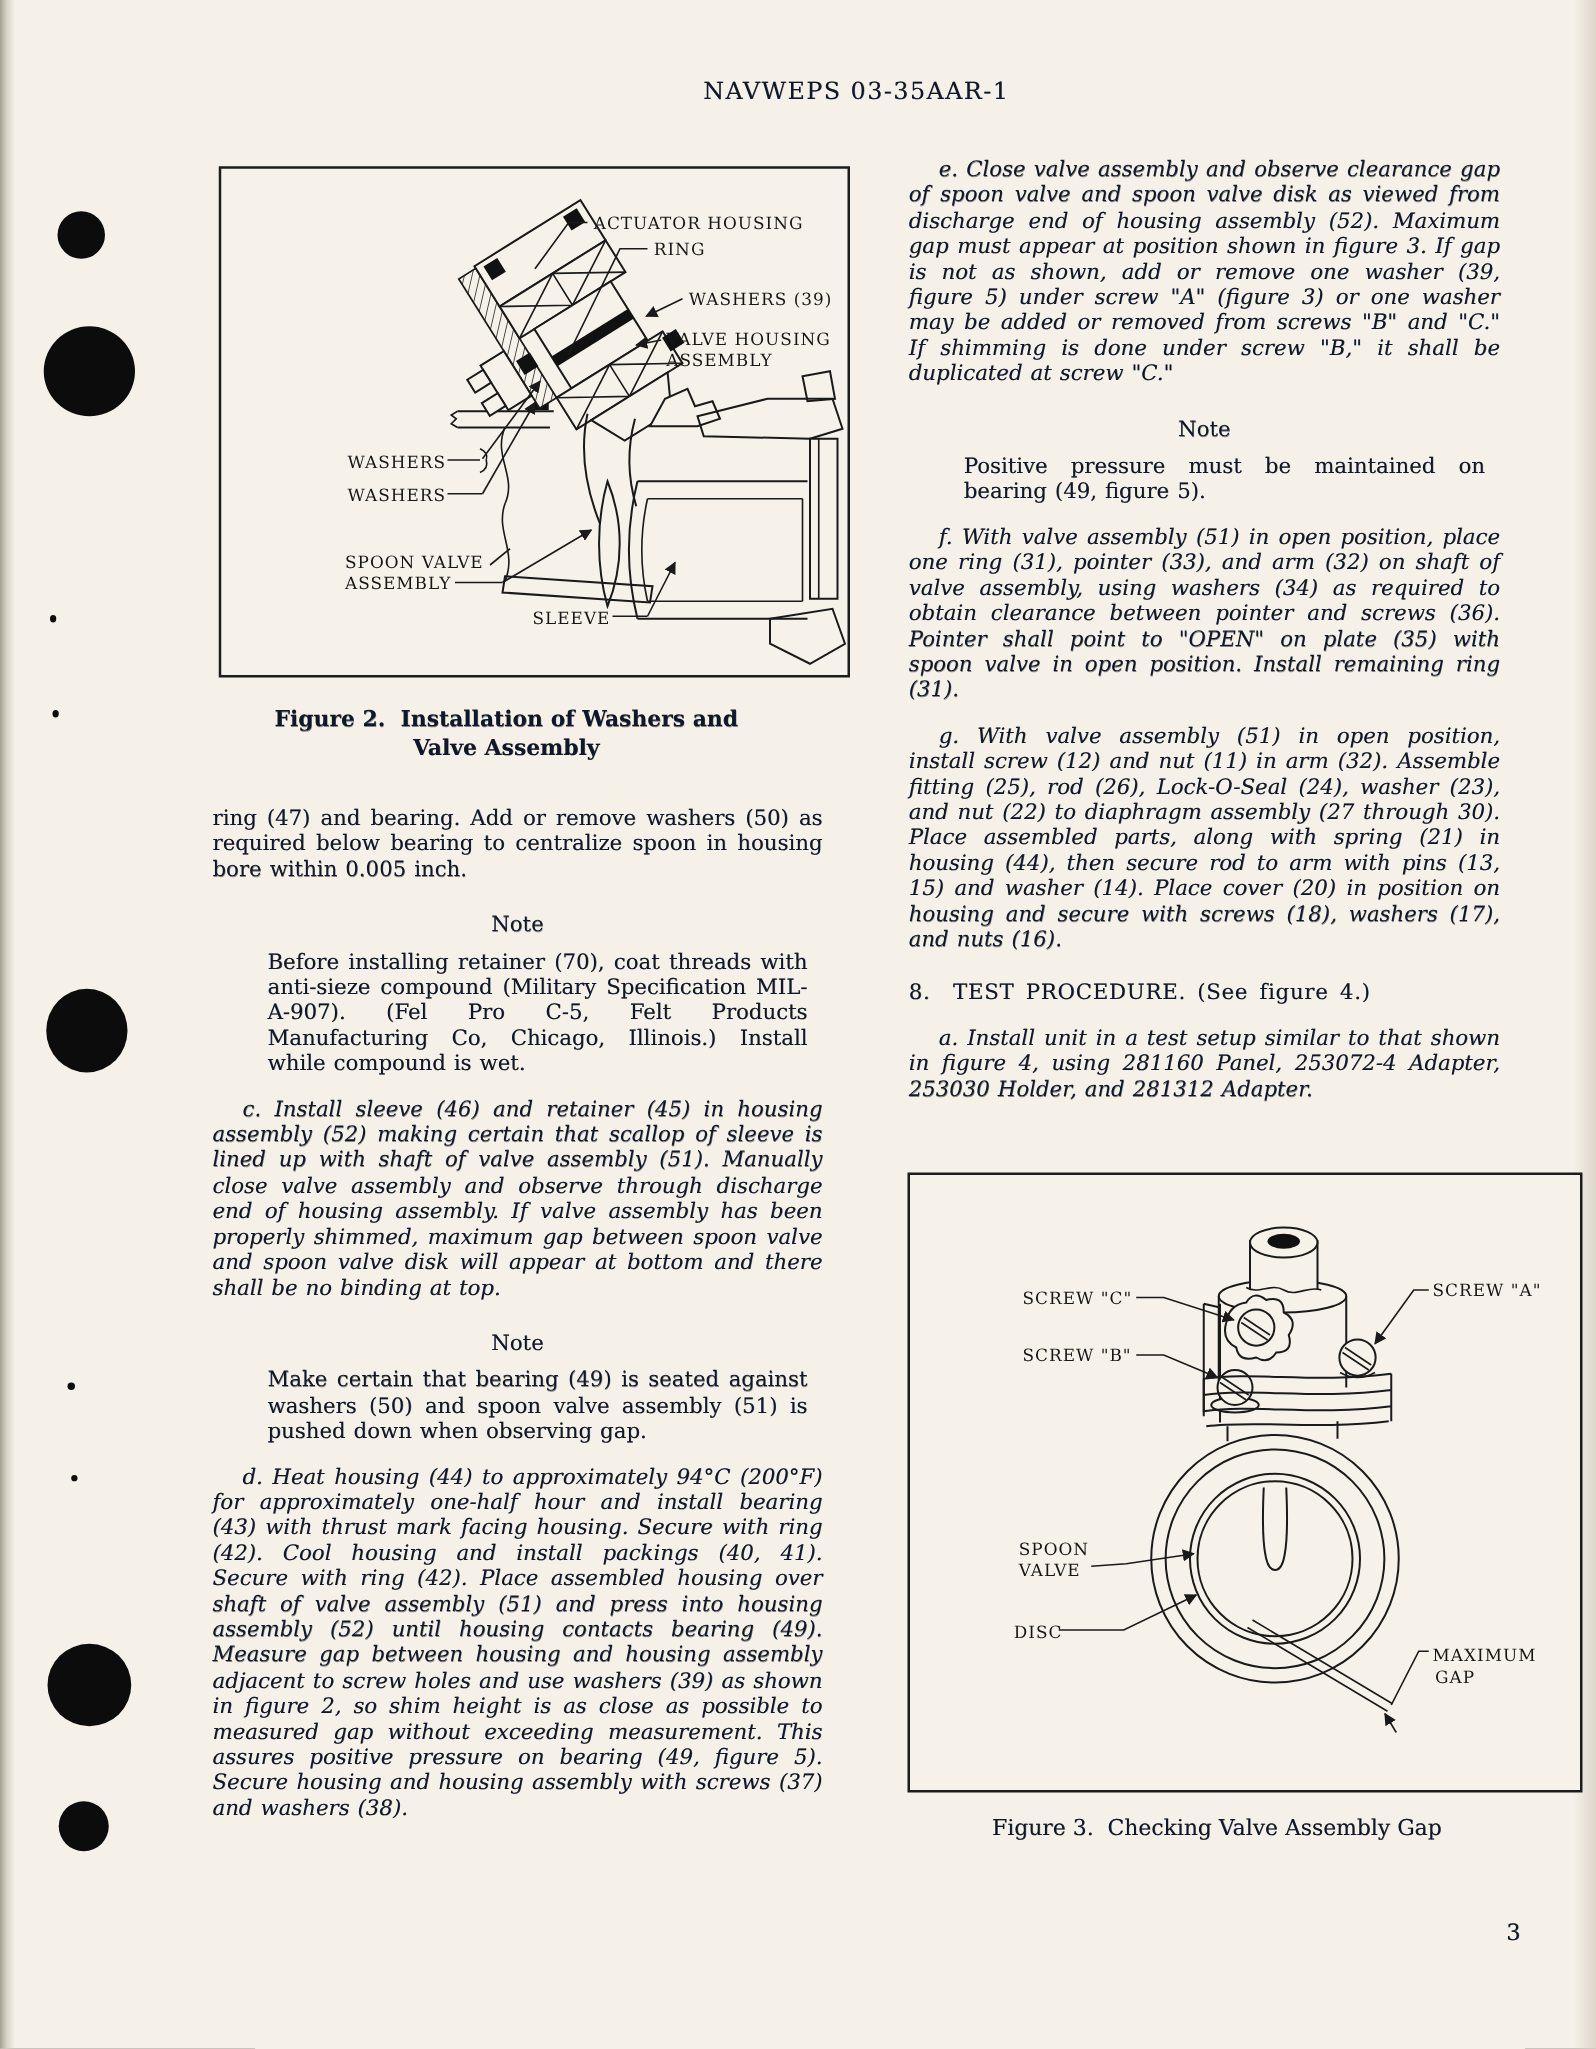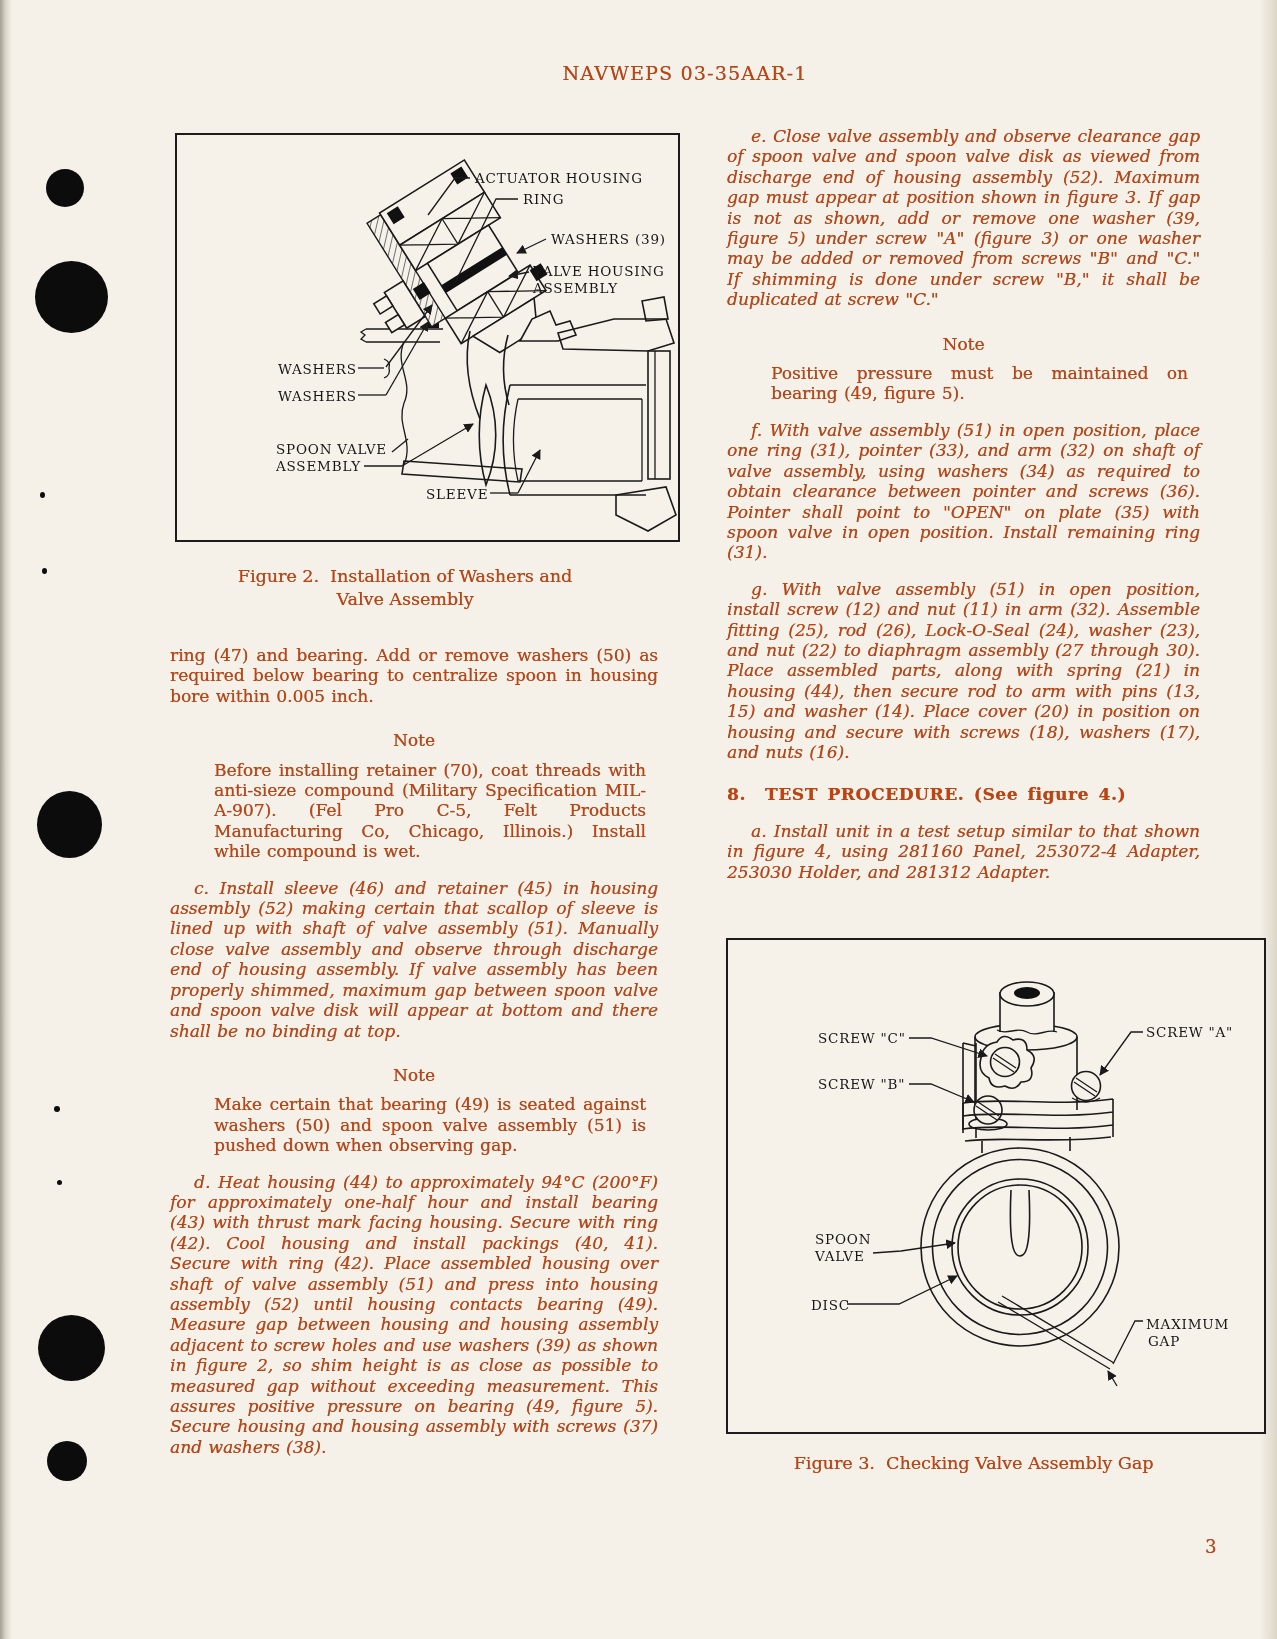--- a/index.html
+++ b/index.html
@@ -1,19 +1,19 @@
 <!DOCTYPE html>
 <html><head>
 <meta charset="utf-8">
 <style>
   html,body{margin:0;padding:0;background:#8a8782;}
   .page{
     position:relative;width:1277px;height:1639px;margin:0 auto;
     background:#f5f1e8;overflow:hidden;
-    font-family:"DejaVu Serif", serif;color:#c2410c;
+    font-family:"DejaVu Serif", serif;color:#0f172a;
   }
   .txt{text-shadow:0.3px 0.2px 0 rgba(25,25,25,0.5);}
   .edge-left{position:absolute;left:0;top:0;bottom:0;width:12px;
     background:linear-gradient(90deg,#a39e93,#d8d3c6 45%,rgba(245,241,232,0));}
   .edge-right{position:absolute;right:0;top:0;bottom:0;width:18px;
     background:linear-gradient(270deg,#ddd7c9,rgba(245,241,232,0));}
   .hdr{position:absolute;left:170px;top:62px;width:1030px;text-align:center;
     font-size:19px;letter-spacing:1.2px;}
   .dot{position:absolute;background:#0c0c0c;border-radius:50%;}
   .d1{left:46px;top:169px;width:38px;height:38px;}
@@ -22,32 +22,32 @@
   .d4{left:38px;top:1315px;width:67px;height:66px;}
   .d5{left:47px;top:1441px;width:40px;height:40px;}
   .s1{left:40px;top:492px;width:5px;height:6px;}
   .s2{left:42px;top:568px;width:5px;height:6px;}
   .s3{left:54px;top:1106px;width:6px;height:6px;}
   .s4{left:57px;top:1180px;width:5px;height:5px;}
   .figframe{position:absolute;border:2.5px solid #1c1c1c;background:#f6f2ea;padding-left:41px;}
   .fig2{left:175px;top:133px;width:460px;height:405px;}
   .fig3{left:726px;top:938px;width:495px;height:492px;}
   .caption{position:absolute;text-align:center;font-size:17.5px;line-height:23px;}
-  .cap2{left:170px;top:565px;width:470px;}
+  .cap2{left:170px;top:565px;width:470px;font-weight:bold;}
   .cap3{left:726px;top:1452px;width:495px;}
   .col{position:absolute;font-size:17px;line-height:20.4px;word-spacing:1px;}
   .lcol{left:170px;top:645px;width:488px;}
   .rcol{left:727px;top:126px;width:473px;}
   .col p{margin:0;text-align:justify;}
   .ind{text-indent:24px;font-style:italic;}
   .sp{margin-top:16px !important;}
   .note-h{text-align:center !important;margin-top:24px !important;margin-bottom:9px !important;
     text-indent:0 !important;}
   .note-b{margin-left:44px !important;margin-right:12px !important;}
-  .h8{margin-top:22px !important;letter-spacing:0.6px;word-spacing:3px;text-align:right;font-weight:bold;}
+  .h8{margin-top:22px !important;letter-spacing:0.6px;word-spacing:3px;text-align:right;}
   .pnum{position:absolute;left:1205px;top:1536px;font-size:18px;}
   svg{display:block;}
   .fl{font-family:"DejaVu Serif",serif;font-size:13.5px;letter-spacing:0.8px;fill:#161616;}
   .ln{stroke:#1a1a1a;stroke-width:1.6;fill:none;}
   .lnthin{stroke:#1a1a1a;stroke-width:1.3;fill:none;}
   .wf{fill:#f6f2ea;}
   .bk{fill:#111;}
 </style>
 </head>
 <body>

